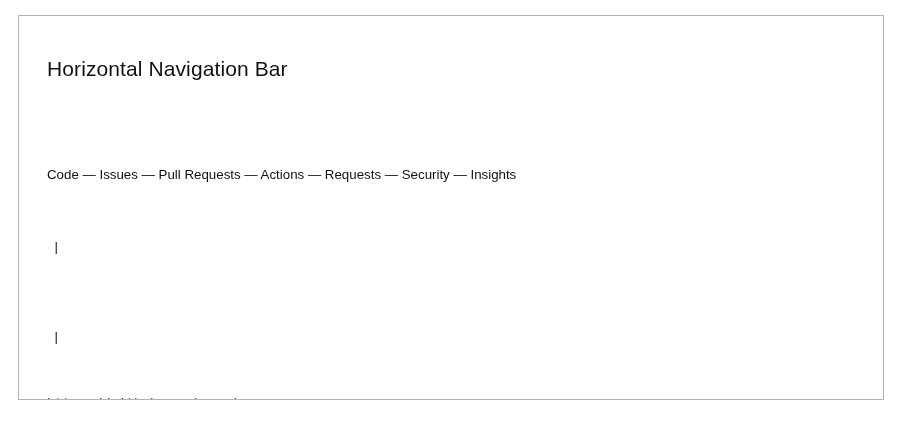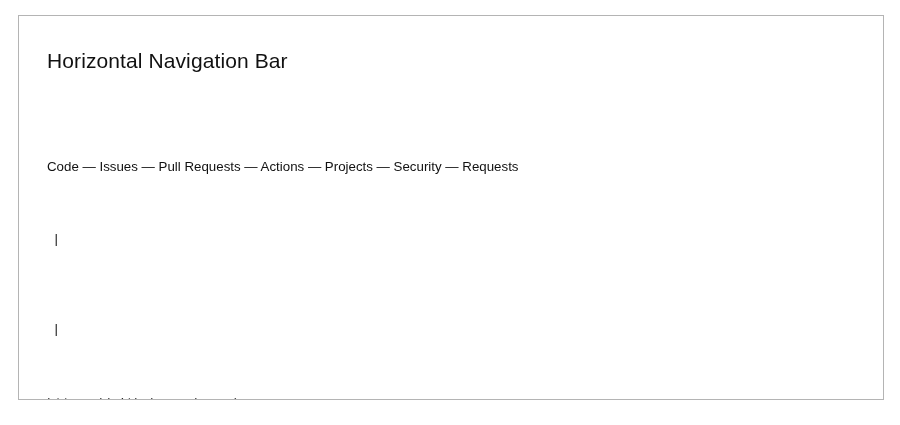--- a/index.html
+++ b/index.html
@@ -31,21 +31,21 @@
   #inner {
     padding: 28px 0 0 28px;
   }
 
   .page-title {
     font-family: "Liberation Sans", sans-serif;
     font-size: 21px;
     font-weight: 400;
     line-height: 26px;
     color: #111111;
-    margin: 4px 0 30px 0;
+    margin: 12px 0 30px 0;
     letter-spacing: 0.1px;
   }
 
   
   .nav-block {
     font-family: "Liberation Sans", sans-serif;
     font-size: 13.3px;
     line-height: 18px;
     color: #111111;
     white-space: pre;
@@ -78,21 +78,21 @@
 </head>
 <body>
 
 <div id="frame">
   <div id="inner">
 
     <h1 class="page-title">Horizontal Navigation Bar</h1>
 
     <div class="nav-block">
 
-      <div class="nav-row">Code — Issues — Pull Requests — Actions — Projects — Security — Requests</div>
+      <div class="nav-row">Code — Issues — Pull Requests — Actions — Requests — Security — Insights</div>
 
       <div class="nav-pipe">&nbsp;&nbsp;|</div>
 
 
       <div class="nav-pipe">&nbsp;&nbsp;|</div>
 
       
 
     </div>
 

